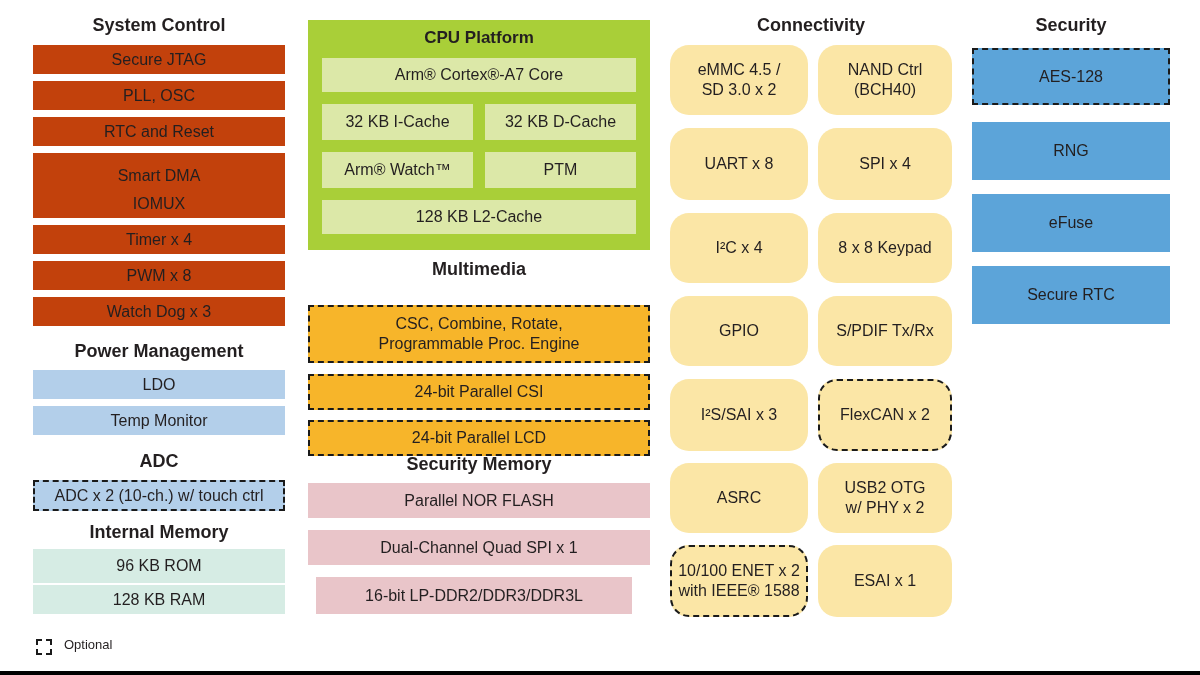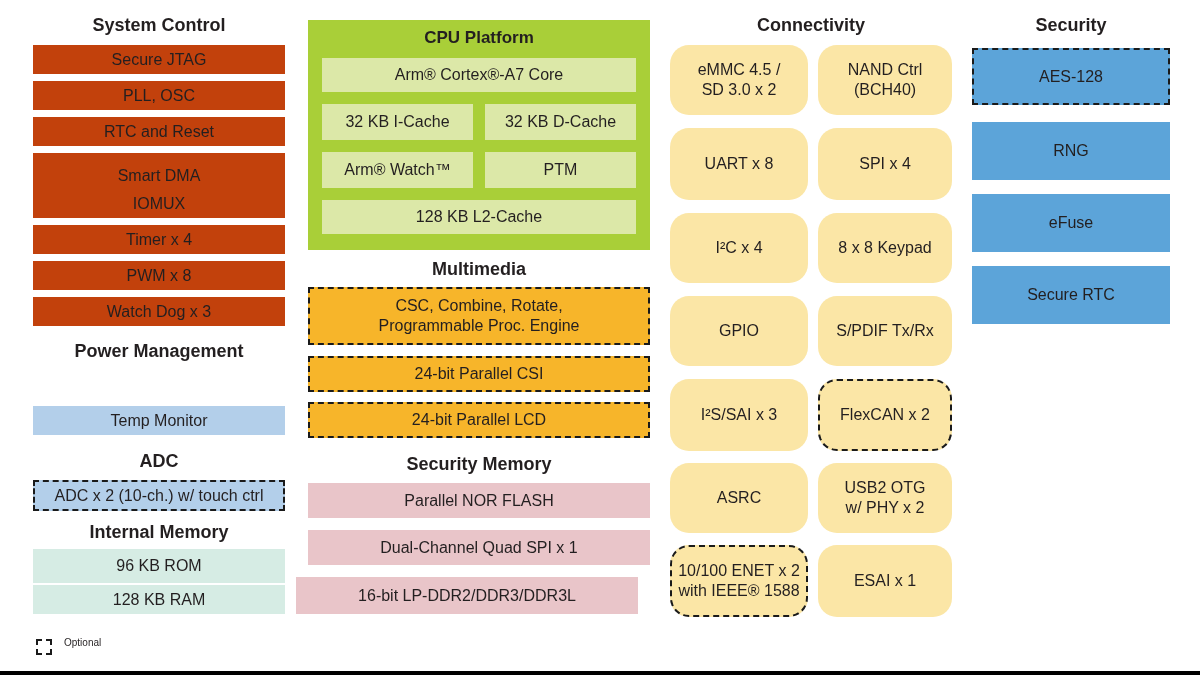--- a/index.html
+++ b/index.html
@@ -14,49 +14,50 @@
   .block{
     position:absolute;display:flex;align-items:center;justify-content:center;
     text-align:center;font-size:16px;line-height:1.25;color:#231f20;
     box-sizing:border-box;white-space:pre-line;
   }
   .gray{background:#c2410c;}
   .ltblue{background:#b3cfea;}
   .mint{background:#d6ece4;}
   .green-outer{position:absolute;background:#a9cf38;box-sizing:border-box;}
   .green-inner{background:#dce8a8;}
-  .orange{background:#f7b52a;}
+  .orange{background:#f7b52a;margin-top:18px;}
   .pink{background:#e9c5c9;}
   .yellow{background:#fbe6a6;border-radius:19px;}
   .blue{background:#5ca4d9;}
   .dashed{border:2px dashed #1a1a1a;}
   .cpu-title{position:absolute;font-weight:bold;font-size:17px;text-align:center;color:#231f20;}
   .legend-box{
     position:absolute;left:36px;top:639px;width:16px;height:16px;
     border:2px dashed #1a1a1a;box-sizing:border-box;background:#ffffff;
   }
-  .legend-label{position:absolute;left:64px;top:637px;font-size:10px;color:#231f20;}
+  .legend-label{position:absolute;left:64px;top:637px;font-size:13px;color:#231f20;}
   .bottom-bar{position:absolute;left:0;top:671px;width:1200px;height:4px;background:#000000;}
 </style>
 </head>
 <body>
 
 <div id="stage">
 
   <div class="hdr" style="left:33px;top:14px;width:252px">System Control</div>
   <div class="block gray" style="left:33px;top:45px;width:252px;height:29px">Secure JTAG</div>
   <div class="block gray" style="left:33px;top:81px;width:252px;height:29px">PLL, OSC</div>
   <div class="block gray" style="left:33px;top:117px;width:252px;height:29px">RTC and Reset</div>
   <div class="block gray" style="left:33px;top:153px;width:252px;height:46px">Smart DMA</div>
   <div class="block gray" style="left:33px;top:189px;width:252px;height:29px">IOMUX</div>
   <div class="block gray" style="left:33px;top:225px;width:252px;height:29px">Timer x 4</div>
   <div class="block gray" style="left:33px;top:261px;width:252px;height:29px">PWM x 8</div>
   <div class="block gray" style="left:33px;top:297px;width:252px;height:29px">Watch Dog x 3</div>
 
   <div class="hdr" style="left:33px;top:340px;width:252px">Power Management</div>
+  <div class="block ltblue" style="left:33px;top:370px;width:252px;height:29px">LDO</div>
   <div class="block ltblue" style="left:33px;top:406px;width:252px;height:29px">Temp Monitor</div>
 
   <div class="hdr" style="left:33px;top:450px;width:252px">ADC</div>
   <div class="block ltblue dashed" style="left:33px;top:480px;width:252px;height:31px">ADC x 2 (10-ch.) w/ touch ctrl</div>
 
   <div class="hdr" style="left:33px;top:521px;width:252px">Internal Memory</div>
   <div class="block mint" style="left:33px;top:549px;width:252px;height:34px">96 KB ROM</div>
   <div class="block mint" style="left:33px;top:585px;width:252px;height:29px">128 KB RAM</div>
 
   <span class="legend-box"></span>
@@ -73,21 +74,21 @@
 
   <div class="hdr" style="left:308px;top:258px;width:342px">Multimedia</div>
   <div class="block orange dashed" style="left:308px;top:287px;width:342px;height:58px">CSC, Combine, Rotate,
 Programmable Proc. Engine</div>
   <div class="block orange dashed" style="left:308px;top:356px;width:342px;height:36px">24-bit Parallel CSI</div>
   <div class="block orange dashed" style="left:308px;top:402px;width:342px;height:36px">24-bit Parallel LCD</div>
 
   <div class="hdr" style="left:308px;top:453px;width:342px">Security Memory</div>
   <div class="block pink" style="left:308px;top:483px;width:342px;height:35px">Parallel NOR FLASH</div>
   <div class="block pink" style="left:308px;top:530px;width:342px;height:35px">Dual-Channel Quad SPI  x 1</div>
-  <div class="block pink" style="left:296px;top:577px;width:342px;height:37px">16-bit LP-DDR2/DDR3/DDR3L</div>
+  <div class="block pink" style="left:316px;top:577px;width:316px;height:37px">16-bit LP-DDR2/DDR3/DDR3L</div>
 
   <div class="hdr" style="left:670px;top:14px;width:282px">Connectivity</div>
 
   <div class="block yellow" style="left:670px;top:45px;width:138px;height:70px">eMMC 4.5 /
 SD 3.0 x 2</div>
   <div class="block yellow" style="left:670px;top:128px;width:138px;height:72px">UART x 8</div>
   <div class="block yellow" style="left:670px;top:213px;width:138px;height:70px">I²C x 4</div>
   <div class="block yellow" style="left:670px;top:296px;width:138px;height:70px">GPIO</div>
   <div class="block yellow" style="left:670px;top:379px;width:138px;height:72px">I²S/SAI x 3</div>
   <div class="block yellow" style="left:670px;top:463px;width:138px;height:70px">ASRC</div>

